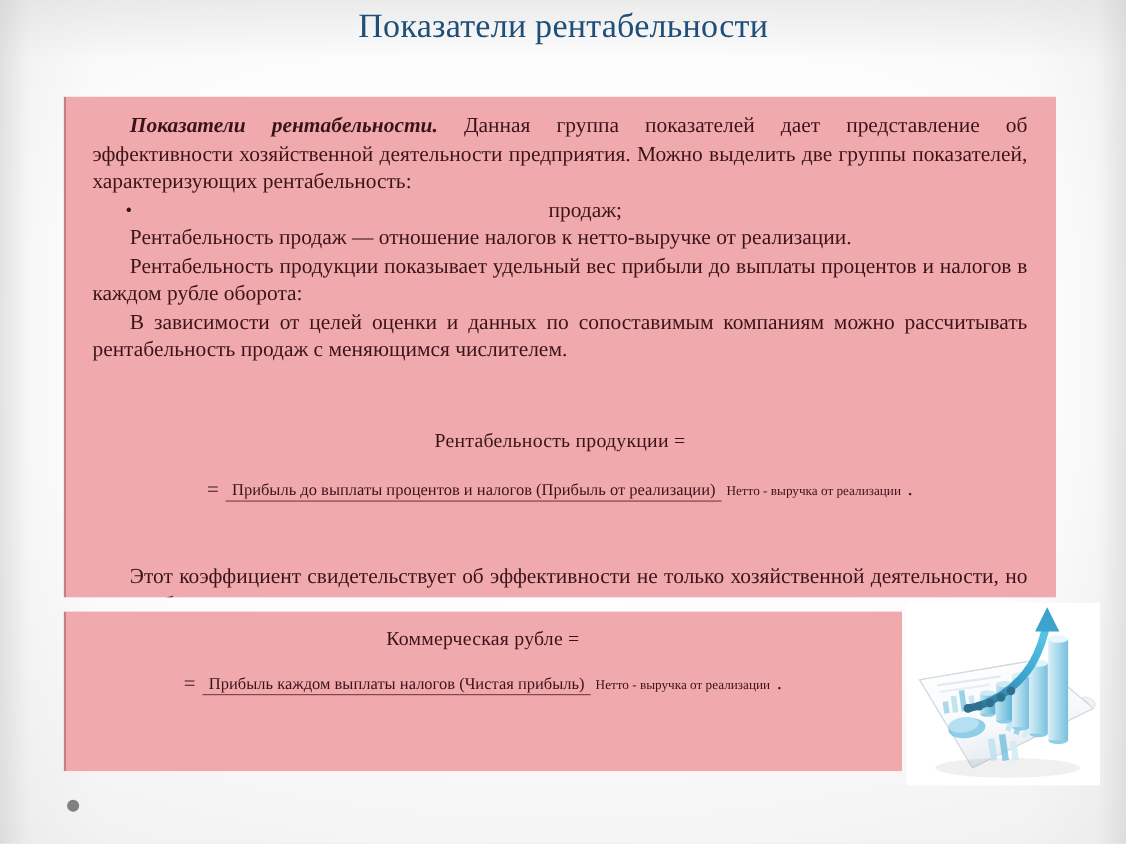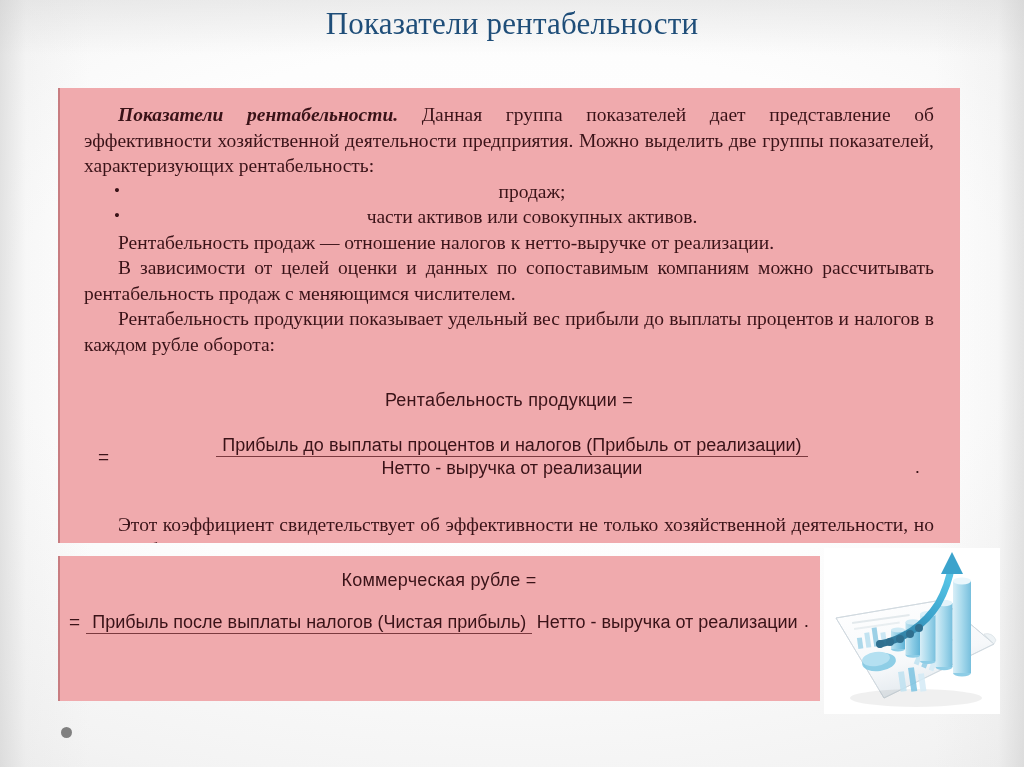--- a/index.html
+++ b/index.html
@@ -118,21 +118,21 @@
   ul.bullets li::before {
     content: "•";
     position: absolute;
     left: 30px;
     top: -1px;
     font-size: 17px;
   }
 
   
   .formula {
-    font-family: Liberation Sans, sans-serif;
+    font-family: Liberation Serif, serif;
     color: #3a1318;
     text-align: center;
   }
   .formula-head {
     font-size: 18px;
     line-height: 24px;
     letter-spacing: 0.2px;
   }
   .formula-frac-row {
     display: flex;
@@ -143,28 +143,28 @@
   .formula-eq {
     font-size: 19px;
     line-height: 19px;
     padding-bottom: 2px;
   }
   .frac {
     display: inline-block;
     text-align: center;
   }
   .frac .numer {
-    font-size: 18px;
+    font-size: 15px;
     line-height: 23px;
     padding: 0 6px 1px 6px;
     border-bottom: 1.5px solid #7b3a3f;
     white-space: nowrap;
   }
   .frac .denom {
-    font-size: 18px;
+    font-size: 12px;
     line-height: 23px;
     padding-top: 1px;
     white-space: nowrap;
     margin-top: 39px;
   }
   .formula-period {
     font-size: 19px;
     align-self: flex-end;
     padding-bottom: 2px;
   }
@@ -234,28 +234,27 @@
   <div class="scan-block" id="scan-block-main">
 
     <div class="edge-line"></div>
 
     <div class="doc-body">
 
       <p class="para-indent"><span class="lead-term">Показатели рентабельности.</span><span> Данная группа показателей дает представление об эффективности хозяйственной деятельности предприятия. Можно выделить две группы показателей, характеризующих рентабельность:</span></p>
 
       <ul class="bullets">
         <li>продаж;</li>
-        <li>части активов или совокупных активов.</li>
       </ul>
 
       <p class="para-indent">Рентабельность продаж — отношение налогов к нетто-выручке от реализации.</p>
 
+      <p class="para-indent">Рентабельность продукции показывает удельный вес прибыли до выплаты процентов и налогов в каждом рубле оборота:</p>
+
       <p class="para-indent">В зависимости от целей оценки и данных по сопоставимым компаниям можно рассчитывать рентабельность продаж с меняющимся числителем.</p>
-
-      <p class="para-indent">Рентабельность продукции показывает удельный вес прибыли до выплаты процентов и налогов в каждом рубле оборота:</p>
     </div>
 
     <div class="formula" id="formula-product">
 
       <div class="formula-head">Рентабельность продукции =</div>
 
       <div class="formula-frac-row">
         <span class="formula-eq">=</span>
         <span class="frac">
           <span class="numer">Прибыль до выплаты процентов и налогов (Прибыль от реализации)</span>
@@ -272,21 +271,21 @@
 
     <div class="edge-line"></div>
 
     <div class="formula" id="formula-margin">
 
       <div class="formula-head">Коммерческая рубле =</div>
 
       <div class="formula-frac-row">
         <span class="formula-eq">=</span>
         <span class="frac">
-          <span class="numer">Прибыль после выплаты налогов (Чистая прибыль)</span>
+          <span class="numer">Прибыль каждом выплаты налогов (Чистая прибыль)</span>
           <span class="denom">Нетто - выручка от реализации</span>
         </span>
         <span class="formula-period">.</span>
       </div>
     </div>
   </div>
 
   <div id="chart-illustration">
     <svg width="176" height="166" viewBox="0 0 176 166">
       <defs>

